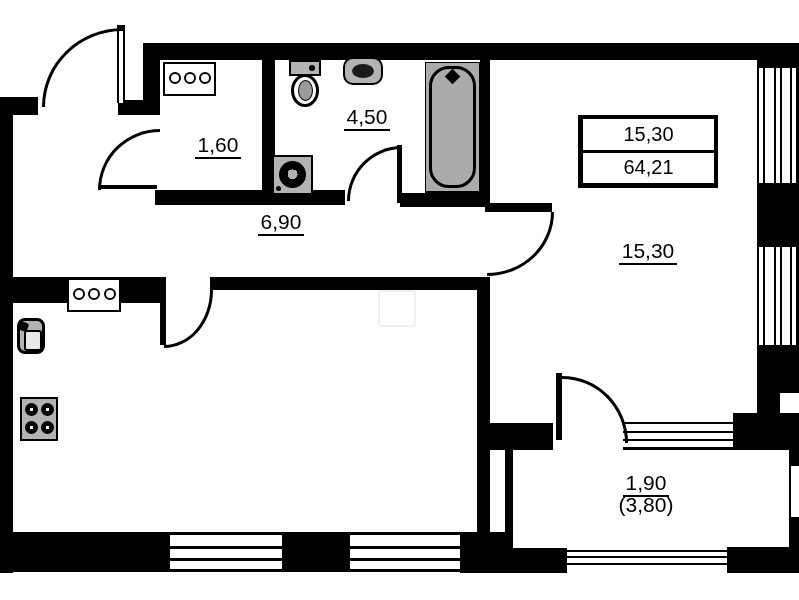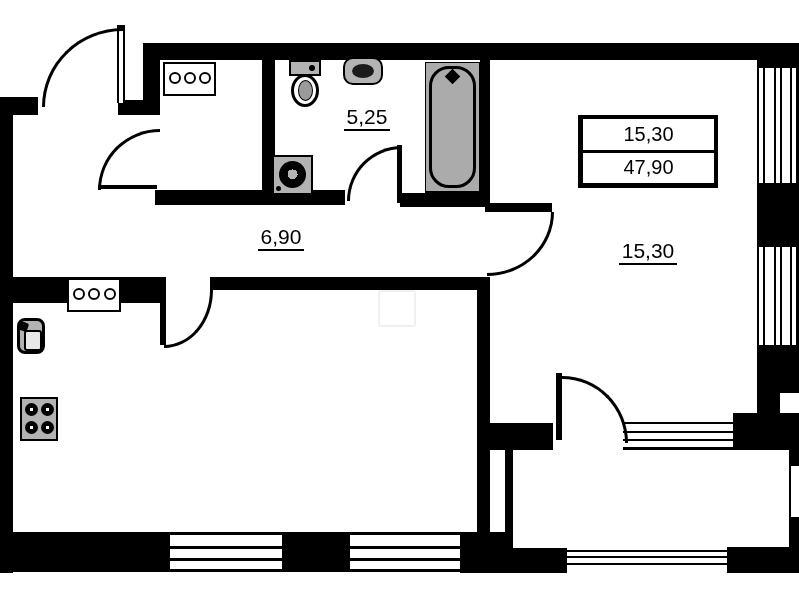--- a/index.html
+++ b/index.html
@@ -124,24 +124,29 @@
   </div>
   <div class="fix" style="left:20px;top:397px;width:38px;height:44px;">
     <div class="burner" style="left:3px;top:4px;"></div>
     <div class="burner" style="left:19px;top:4px;"></div>
     <div class="burner" style="left:3px;top:22px;"></div>
     <div class="burner" style="left:19px;top:22px;"></div>
   </div>
 
   <div style="position:absolute;left:378px;top:290px;width:34px;height:33px;border:2px solid rgba(0,0,0,0.06);border-radius:3px;"></div>
 
-  <div class="rlabel" style="left:319px;top:106px;width:96px;"><span class="u">5,25</span></div>
-  <div class="rlabel" style="left:233px;top:226px;width:96px;"><span class="u">6,90</span></div>
+  <div class="rlabel" style="left:170px;top:134px;width:96px;"><span class="u">1,60</span></div>
+  <div class="rlabel" style="left:319px;top:106px;width:96px;"><span class="u">4,50</span></div>
+  <div class="rlabel" style="left:233px;top:211px;width:96px;"><span class="u">6,90</span></div>
   <div class="rlabel" style="left:590px;top:240px;width:116px;"><span class="u">15,30</span></div>
+  <div class="rlabel" style="left:586px;top:472px;width:120px;">
+    <span class="u">1,90</span><br>
+    <span>(3,80)</span>
+  </div>
 
   <div id="info-block">
     <div class="rows">
       <div>15,30</div>
-      <div>47,90</div>
+      <div>64,21</div>
     </div>
   </div>
 
 </div>
 
 </body></html>

